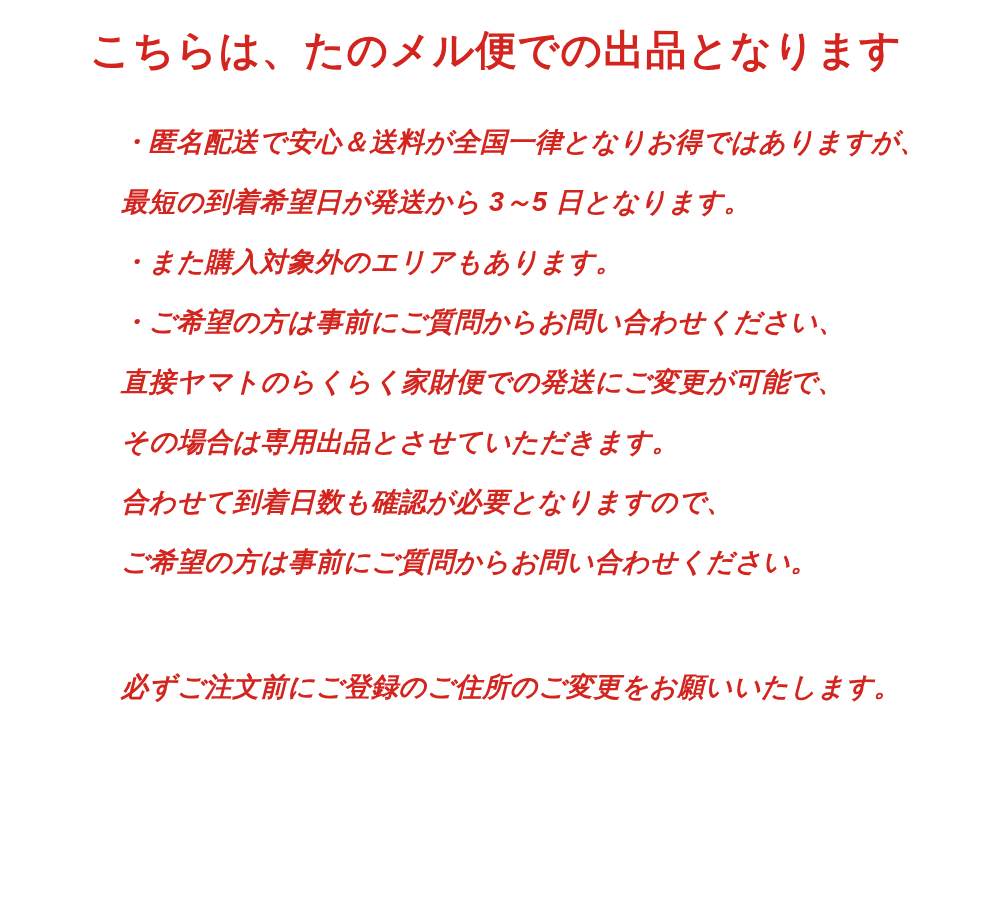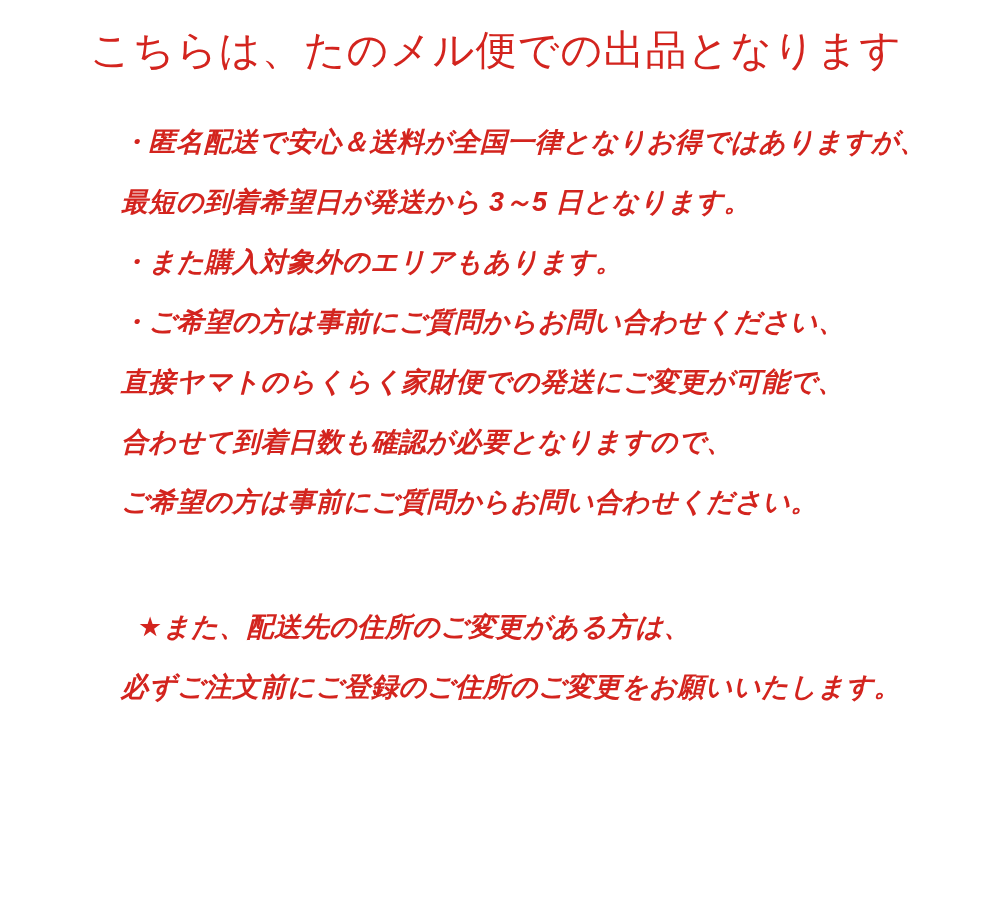--- a/index.html
+++ b/index.html
@@ -19,21 +19,21 @@
     -webkit-font-smoothing: antialiased;
   }
   .title {
     margin: 0;
     padding-top: 22px;
     text-align: center;
     font-size: 41px;
     line-height: 56px;
     letter-spacing: 1px;
     white-space: nowrap;
-    font-weight: normal;
+    font-weight: bold;
   }
   .notice {
     margin-top: 34px;
     margin-left: 121px;
     font-size: 27px;
   }
   .line {
     height: 60px;
     line-height: 60px;
     white-space: nowrap;
@@ -53,22 +53,22 @@
 <div class="page">
 
   <h1 class="title">こちらは、たのメル便での出品となります</h1>
 
   <div class="notice">
     <div class="line">・匿名配送で安心＆送料が全国一律となりお得ではありますが、</div>
     <div class="line">最短の到着希望日が発送から 3～5 日となります。</div>
     <div class="line">・また購入対象外のエリアもあります。</div>
     <div class="line">・ご希望の方は事前にご質問からお問い合わせください、</div>
     <div class="line">直接ヤマトのらくらく家財便での発送にご変更が可能で、</div>
+    <div class="line">その場合は専用出品とさせていただきます。</div>
     <div class="line">合わせて到着日数も確認が必要となりますので、</div>
     <div class="line">ご希望の方は事前にご質問からお問い合わせください。</div>
 
     <div class="section-gap"></div>
 
-    <div class="line indent">★また、配送先の住所のご変更がある方は、</div>
     <div class="line">必ずご注文前にご登録のご住所のご変更をお願いいたします。</div>
   </div>
 
 </div>
 
 </body></html>

